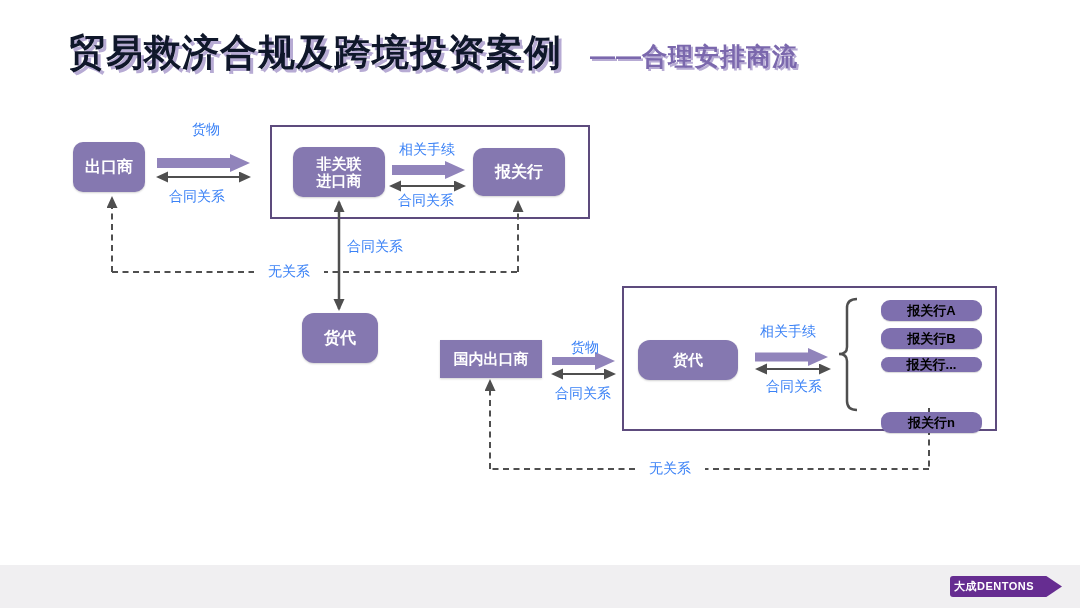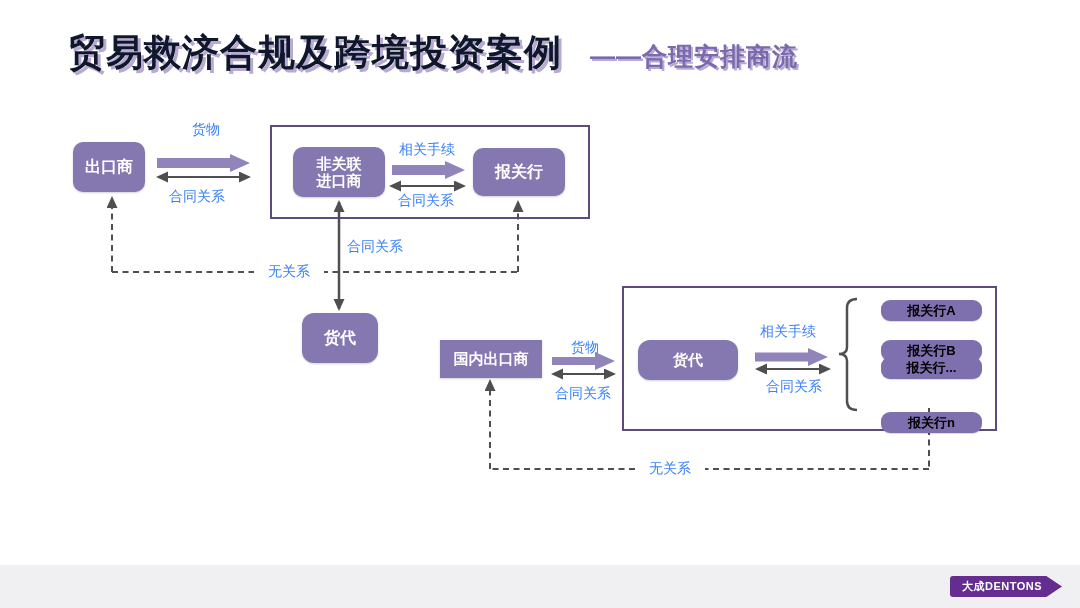--- a/index.html
+++ b/index.html
@@ -41,21 +41,21 @@
   .lbl{
     position:absolute;z-index:3;color:#3b82f6;font-size:14px;
     text-align:center;white-space:nowrap;
   }
   .lbl-mask{background:#ffffff;display:flex;align-items:center;justify-content:center;text-align:center;}
   
   #footer{position:absolute;left:0;top:565px;width:1080px;height:43px;background:#f0eff1;z-index:1;}
   #logo{
     position:absolute;left:950px;top:576px;width:112px;height:21px;z-index:4;
     background:#662d91;color:#ffffff;font-size:11px;font-weight:bold;
-    display:flex;align-items:center;padding-left:12px;box-sizing:border-box;
+    display:flex;align-items:center;padding-left:4px;box-sizing:border-box;
     letter-spacing:0.5px;
     clip-path:polygon(0 0, 86% 0, 100% 50%, 86% 100%, 0 100%);
     border-radius:3px 0 0 3px;
   }
 </style>
 </head>
 <body>
 
 <div id="slide">
 
@@ -149,24 +149,24 @@
 
   <div class="node" style="left:440px;top:340px;width:102px;height:38px;font-size:15px;border-radius:0;">
     <span>国内出口商</span>
   </div>
   <div class="node" style="left:638px;top:340px;width:100px;height:40px;font-size:15px;border-radius:12px;">
     <span>货代</span>
   </div>
   <div class="node-sm" style="left:881px;top:300px;width:101px;height:21px;">
     <span>报关行A</span>
   </div>
-  <div class="node-sm" style="left:881px;top:340px;width:101px;height:21px;">
+  <div class="node-sm" style="left:881px;top:328px;width:101px;height:21px;">
     <span>报关行B</span>
   </div>
-  <div class="node-sm" style="left:881px;top:357px;width:101px;height:22px;">
+  <div class="node-sm" style="left:881px;top:357px;width:101px;height:15px;">
     <span>报关行...</span>
   </div>
   <div class="node-sm" style="left:881px;top:388px;width:101px;height:21px;margin-top:24px;">
     <span>报关行n</span>
   </div>
 
   <div class="lbl" style="left:545px;top:339px;width:80px;">货物</div>
   <div class="lbl" style="left:543px;top:385px;width:80px;">合同关系</div>
   <div class="lbl" style="left:748px;top:323px;width:80px;">相关手续</div>
   <div class="lbl" style="left:754px;top:378px;width:80px;">合同关系</div>

